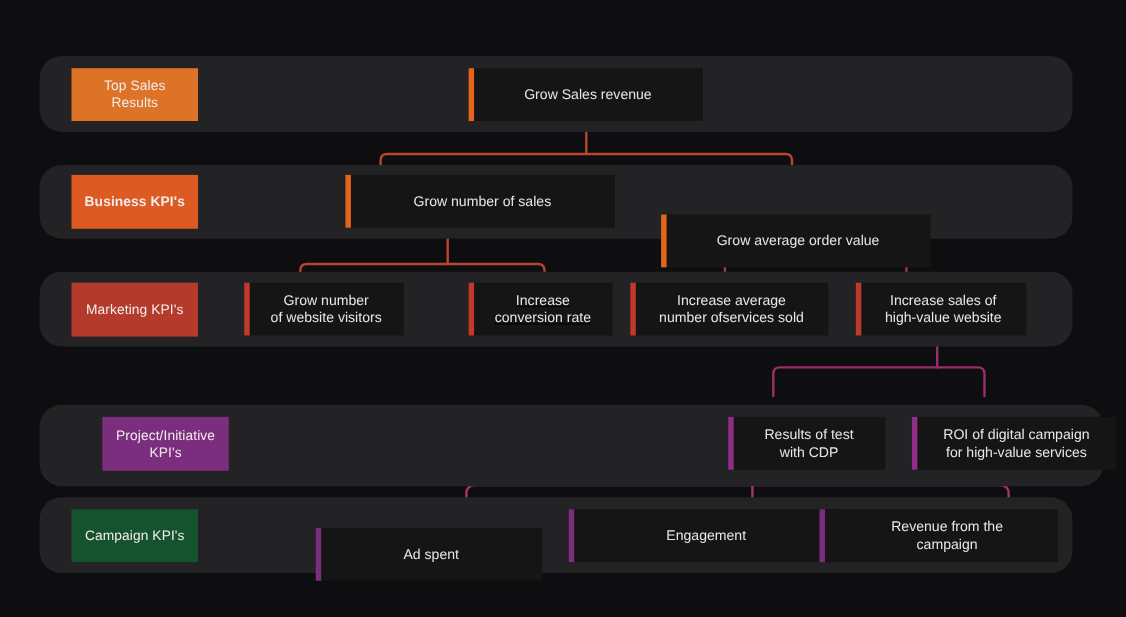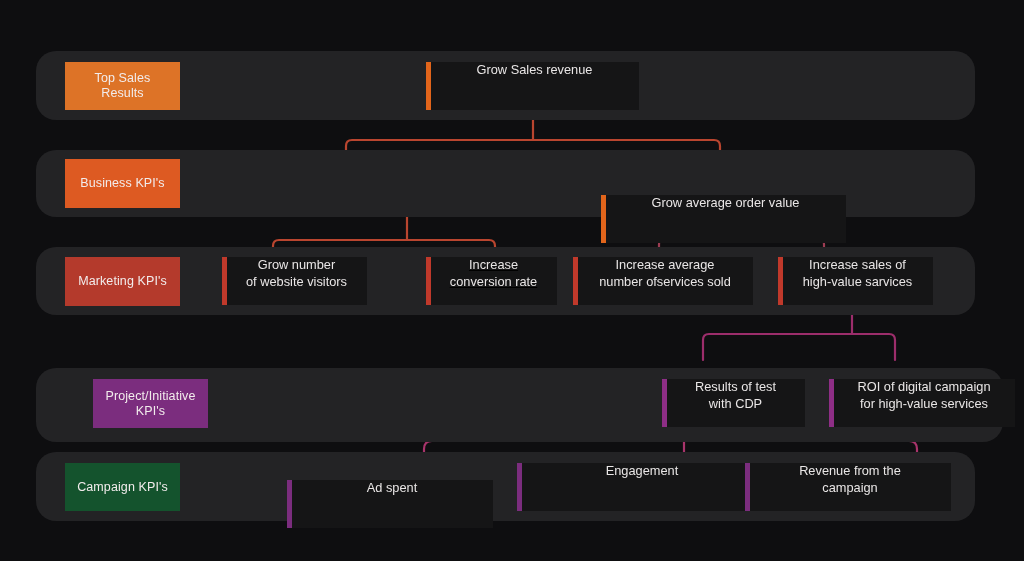--- a/index.html
+++ b/index.html
@@ -32,21 +32,21 @@
     color:#f2ecec;
     font-size:12.5px;
     line-height:15px;
     letter-spacing:.1px;
   }
 
   
   .node{
     position:absolute;
     background:#151516;
-    display:flex;align-items:flex-start;justify-content:center;
+    display:flex;align-items:center;justify-content:center;
     z-index:3;
   }
   .node .bar{
     position:absolute;left:0;top:0;bottom:0;width:5px;
   }
   .node .txt{
     color:#e9e6e6;
     font-size:12.8px;
     line-height:16.5px;
     text-align:center;
@@ -90,24 +90,28 @@
 
       <div class="node" style="left:390px;top:11px;width:213px;height:48px;">
         <span class="bar" style="background:#E2651B;"></span>
         <span class="txt">Grow Sales revenue</span>
       </div>
     </div>
   </div>
 
   <div class="row" style="left:36px;top:150px;width:939px;height:67px;">
     <div class="row-inner">
-      <div class="tag" style="left:29px;top:9px;width:115px;height:49px;background:#DD5A22;">
+      <div class="tag" style="left:29px;top:9px;width:115px;height:49px;background:#DD5A22;font-weight:bold;">
         <span style="white-space:pre-line;">Business KPI's</span>
       </div>
 
+      <div class="node" style="left:278px;top:9px;width:245px;height:48px;">
+        <span class="bar" style="background:#E2651B;"></span>
+        <span class="txt">Grow number of sales</span>
+      </div>
 
       <div class="node" style="left:565px;top:9px;width:245px;height:48px;margin-top:36px;">
         <span class="bar" style="background:#E2651B;"></span>
         <span class="txt">Grow average order value</span>
       </div>
     </div>
   </div>
 
   <div class="row" style="left:36px;top:247px;width:939px;height:68px;">
     <div class="row-inner">
@@ -129,21 +133,21 @@
 
       <div class="node" style="left:537px;top:10px;width:180px;height:48px;">
         <span class="bar" style="background:#C0392B;"></span>
         <span class="txt">Increase average
 number ofservices sold</span>
       </div>
 
       <div class="node" style="left:742px;top:10px;width:155px;height:48px;">
         <span class="bar" style="background:#C0392B;"></span>
         <span class="txt">Increase sales of
-high-value sarvices</span>
+high-value website</span>
       </div>
     </div>
   </div>
 
   <div class="row" style="left:36px;top:368px;width:939px;height:74px;padding-left:28px;">
     <div class="row-inner">
       <div class="tag" style="left:29px;top:11px;width:115px;height:49px;background:#7B2D7E;">
         <span style="white-space:pre-line;">Project/Initiative
 KPI's</span>
       </div>
@@ -171,21 +175,21 @@
       <div class="node" style="left:251px;top:28px;width:206px;height:48px;">
         <span class="bar" style="background:#7B2D7E;"></span>
         <span class="txt">Ad spent</span>
       </div>
 
       <div class="node" style="left:481px;top:11px;width:246px;height:48px;">
         <span class="bar" style="background:#7B2D7E;"></span>
         <span class="txt">Engagement</span>
       </div>
 
-      <div class="node" style="left:709px;top:11px;width:206px;height:48px;">
+      <div class="node" style="left:709px;top:11px;width:206px;height:48px;padding-left:11px;">
         <span class="bar" style="background:#7B2D7E;"></span>
         <span class="txt">Revenue from the
 campaign</span>
       </div>
     </div>
   </div>
 
 </div>
 
 </body></html>

